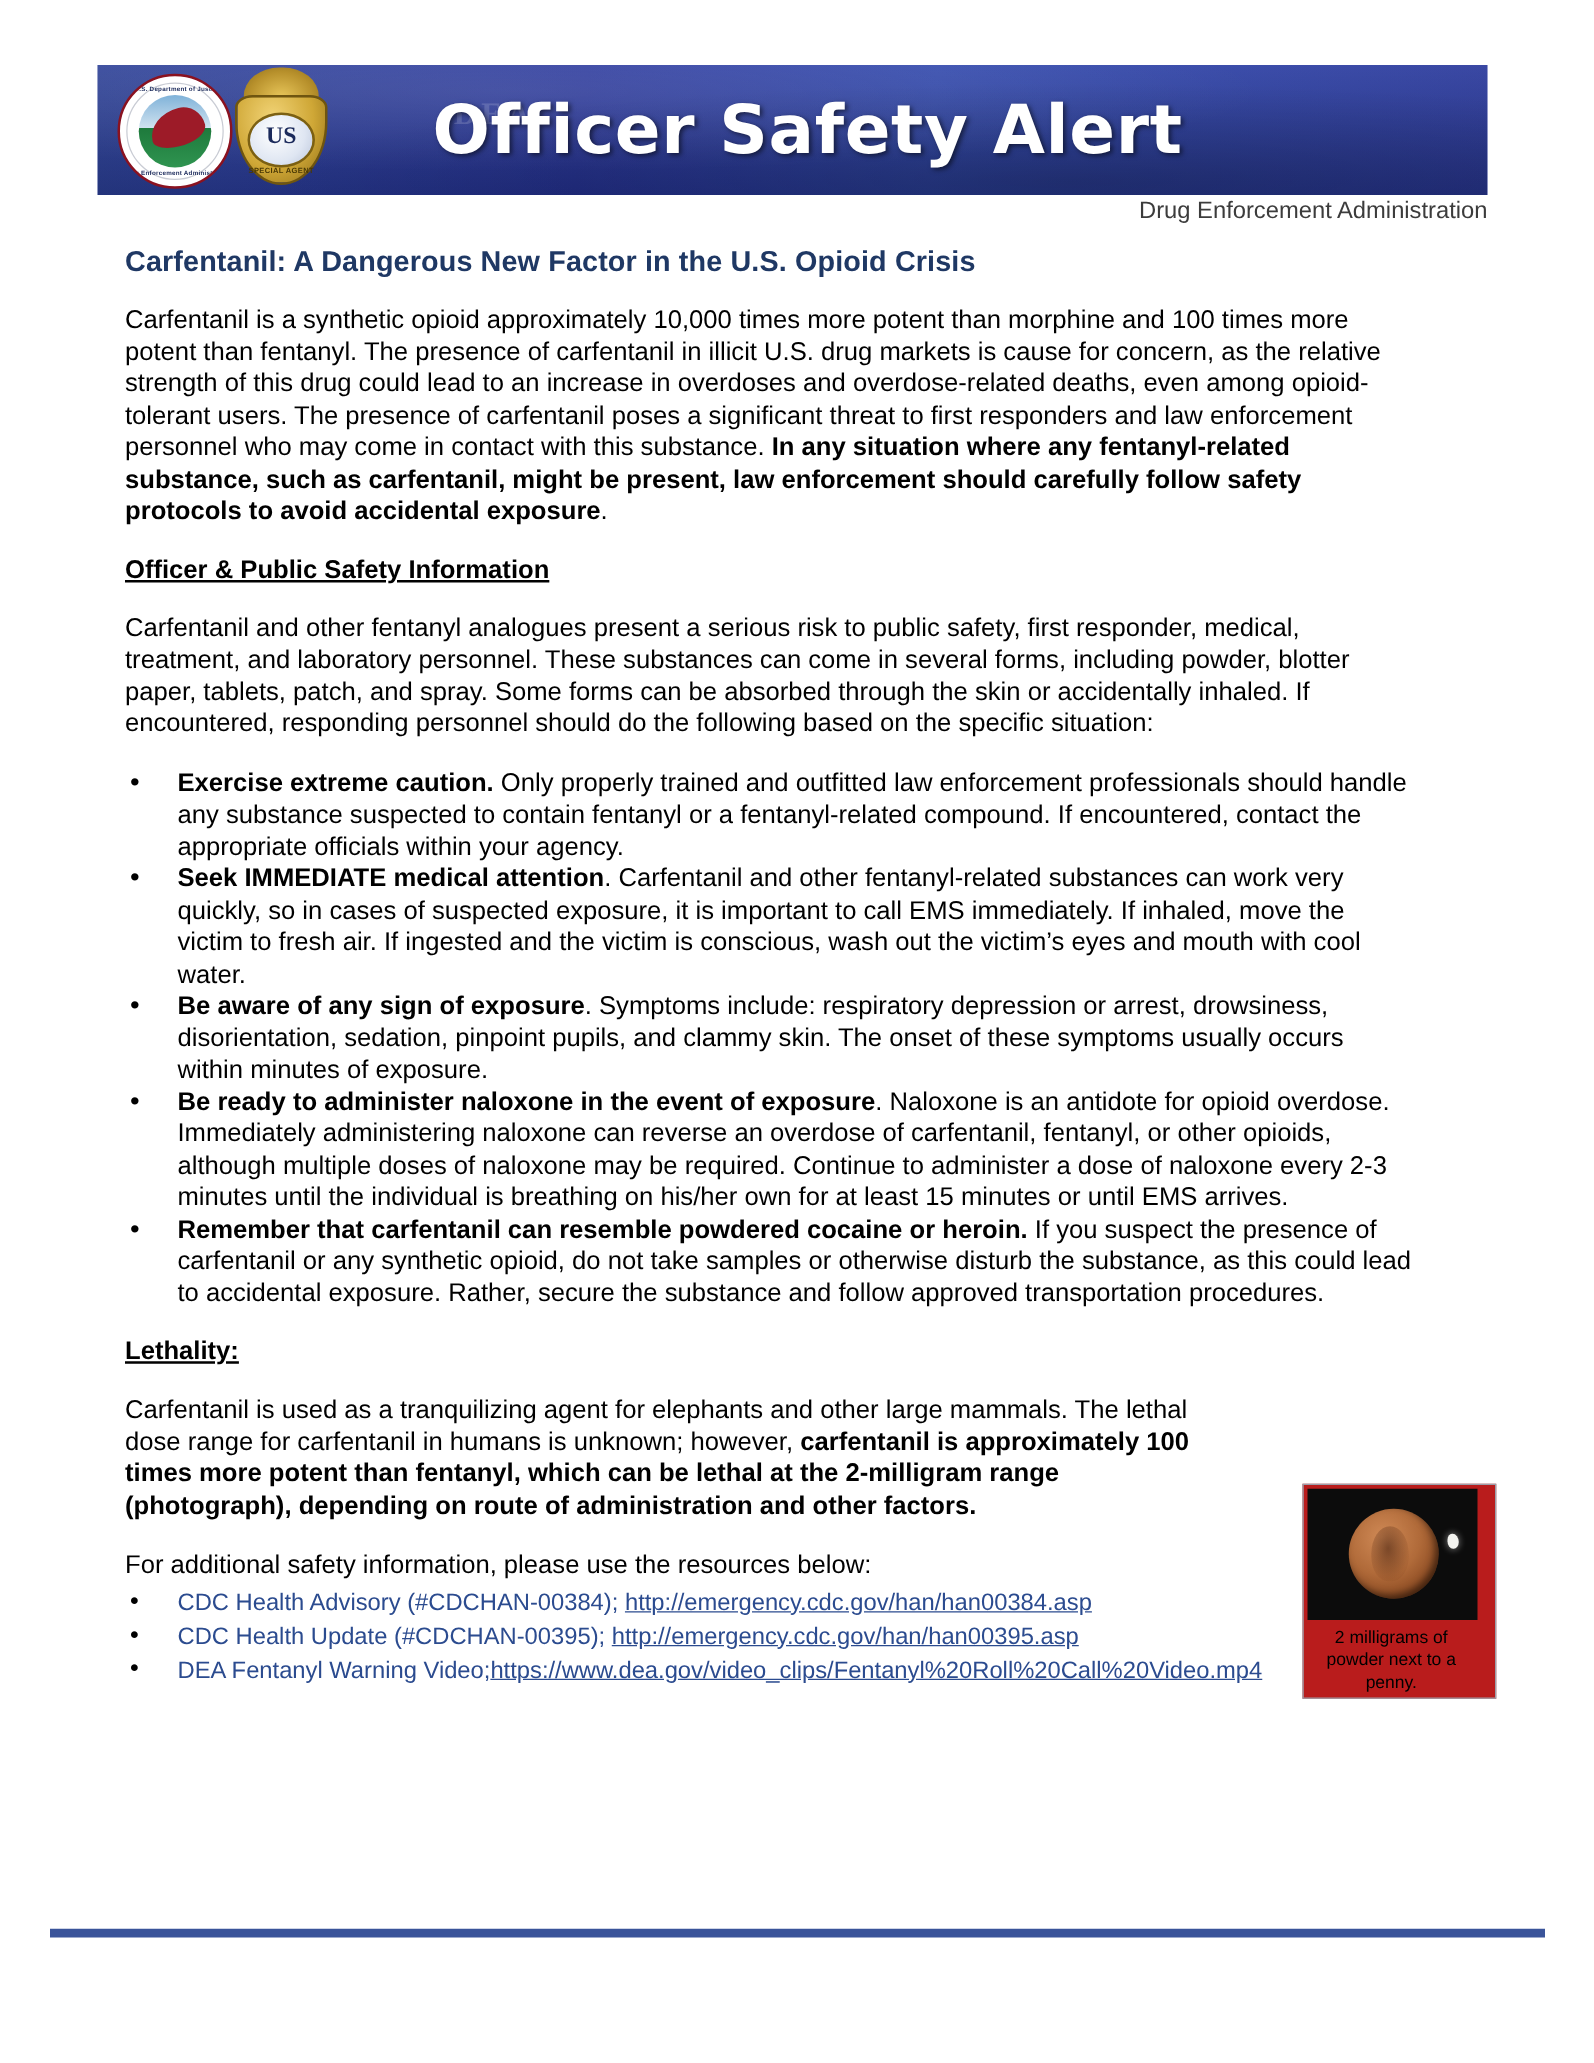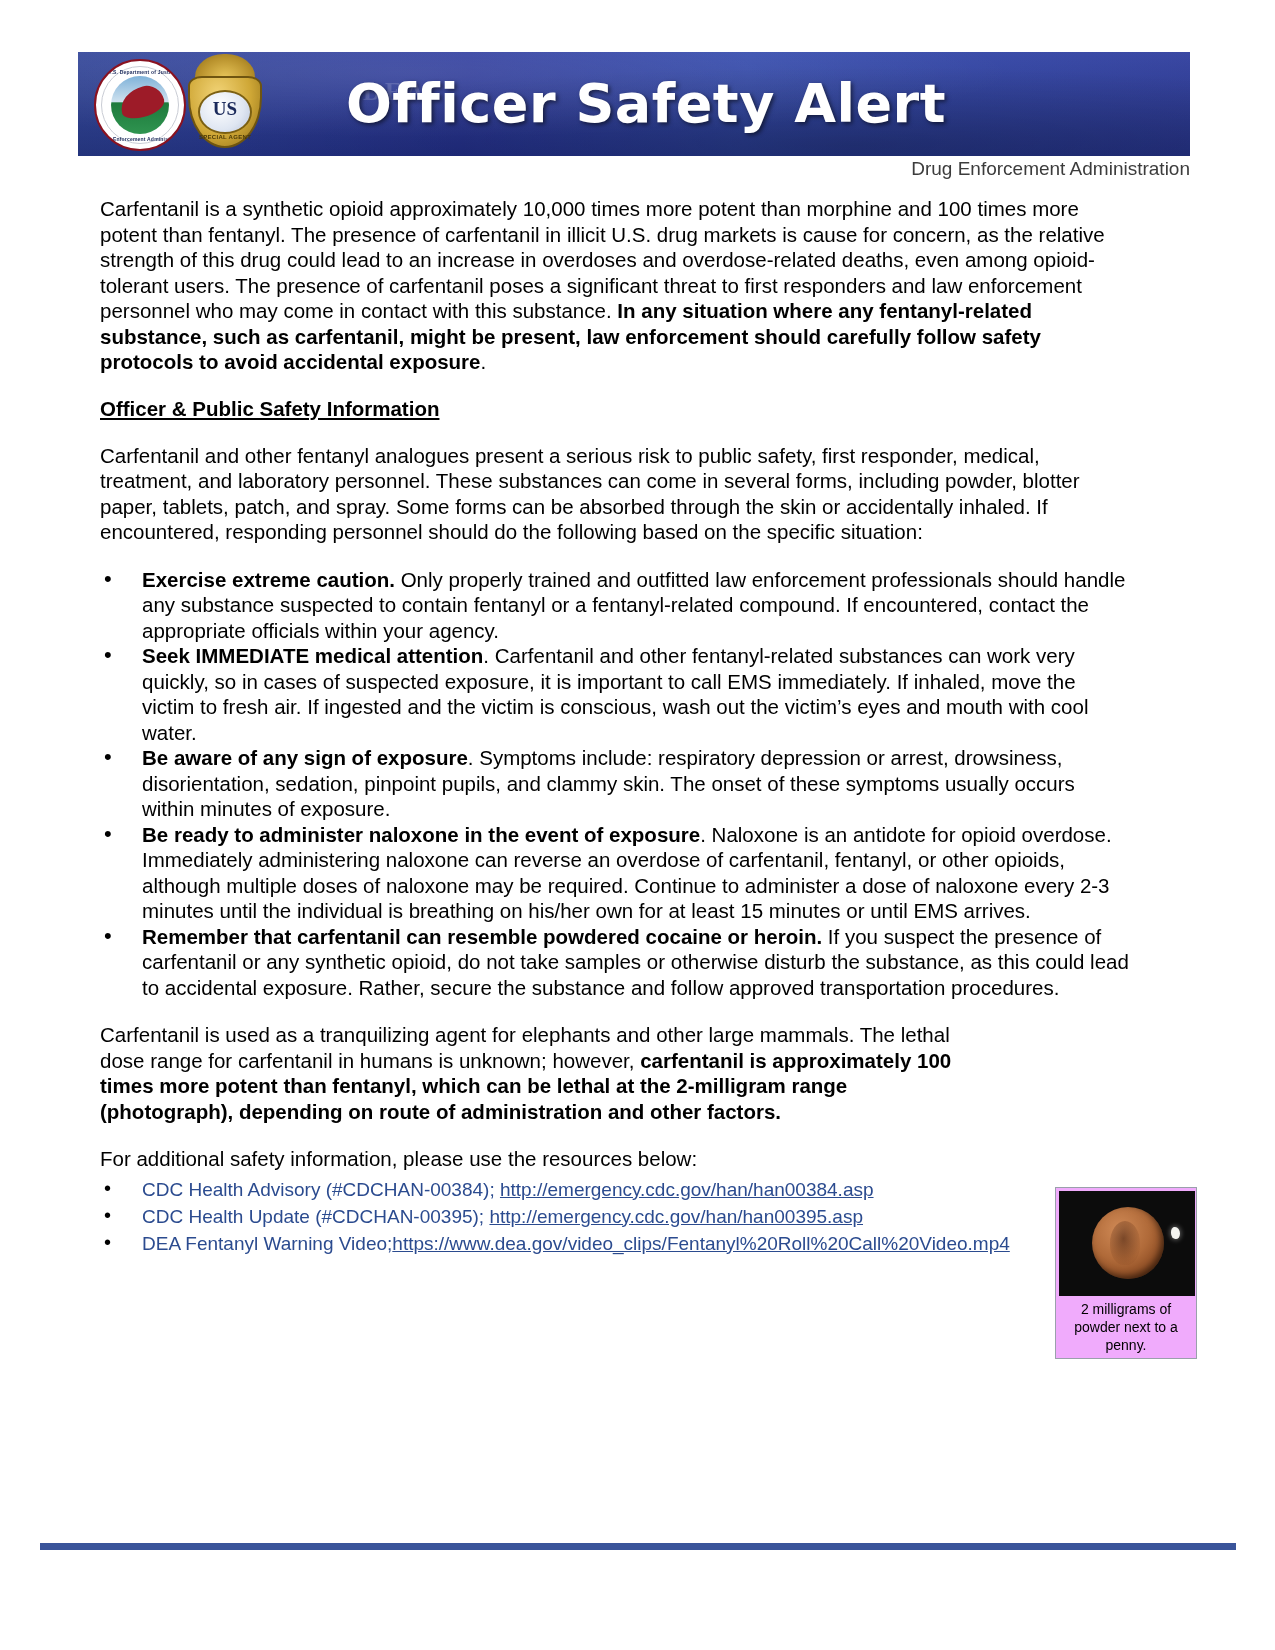--- a/index.html
+++ b/index.html
@@ -272,24 +272,24 @@
   a.lnk {
     color: #2b4b8f;
     text-decoration: underline;
   }
 
   
   .photo-box {
     position: absolute;
     right: 78px;
     top: 1187px;
-    width: 142px;
+    width: 155px;
     height: 172px;
     border: 1px solid #9aa0ab;
-    background: #f0abfc;
+    background: #b91c1c;
     box-sizing: border-box;
   }
   .photo-img {
     position: absolute;
     left: 3px;
     top: 3px;
     width: 136px;
     height: 105px;
     background: #0c0c0c;
     overflow: hidden;
@@ -370,35 +370,37 @@
       <div class="sa">SPECIAL AGENT</div>
     </div>
 
     <div class="banner-title">Officer Safety Alert</div>
   </div>
 
   <div class="agency-line">Drug Enforcement Administration</div>
 
   <div class="content">
 
+    <h1 class="doc-title">Carfentanil:  A Dangerous New Factor in the U.S. Opioid Crisis</h1>
 
     <p class="para"><span>Carfentanil is a synthetic opioid approximately 10,000 times more potent than morphine and 100 times more potent than fentanyl.  The presence of carfentanil in illicit U.S. drug markets is cause for concern, as the relative strength of this drug could lead to an increase in overdoses and overdose-related deaths, even among opioid-tolerant users.  The presence of carfentanil poses a significant threat to first responders and law enforcement personnel who may come in contact with this substance.  </span><span class="b">In any situation where any fentanyl-related substance, such as carfentanil, might be present, law enforcement should carefully follow safety protocols to avoid accidental exposure</span><span>.</span></p>
 
     <h2 class="section">Officer &amp; Public Safety Information</h2>
 
     <p class="para">Carfentanil and other fentanyl analogues present a serious risk to public safety, first responder, medical, treatment, and laboratory personnel.  These substances can come in several forms, including powder, blotter paper, tablets, patch, and spray.  Some forms can be absorbed through the skin or accidentally inhaled.  If encountered, responding personnel should do the following based on the specific situation:</p>
 
     <ul class="bullets">
       <li><span class="b">Exercise extreme caution.</span><span>  Only properly trained and outfitted law enforcement professionals should handle any substance suspected to contain fentanyl or a fentanyl-related compound.  If encountered, contact the appropriate officials within your agency.</span></li>
       <li><span class="b">Seek IMMEDIATE medical attention</span><span>.  Carfentanil and other fentanyl-related substances can work very quickly, so in cases of suspected exposure, it is important to call EMS immediately.  If inhaled, move the victim to fresh air.  If ingested and the victim is conscious, wash out the victim’s eyes and mouth with cool water.</span></li>
       <li><span class="b">Be aware of any sign of exposure</span><span>.  Symptoms include: respiratory depression or arrest, drowsiness, disorientation, sedation, pinpoint pupils, and clammy skin.  The onset of these symptoms usually occurs within minutes of exposure.</span></li>
       <li><span class="b">Be ready to administer naloxone in the event of exposure</span><span>.  Naloxone is an antidote for opioid overdose.  Immediately administering naloxone can reverse an overdose of carfentanil, fentanyl, or other opioids, although multiple doses of naloxone may be required.  Continue to administer a dose of naloxone every 2-3 minutes until the individual is breathing on his/her own for at least 15 minutes or until EMS arrives.</span></li>
       <li><span class="b">Remember that carfentanil can resemble powdered cocaine or heroin.</span><span>  If you suspect the presence of carfentanil or any synthetic opioid, do not take samples or otherwise disturb the substance, as this could lead to accidental exposure.  Rather, secure the substance and follow approved transportation procedures.</span></li>
     </ul>
 
+    <h2 class="section">Lethality:</h2>
 
     <div class="lethality-block">
       <p class="lethality-para"><span>Carfentanil is used as a tranquilizing agent for elephants and other large mammals.  The lethal dose range for carfentanil in humans is unknown; however, </span><span class="b">carfentanil is approximately 100 times more potent than fentanyl, which can be lethal at the 2-milligram range (photograph), depending on route of administration and other factors.</span><span></span></p>
     </div>
 
     <p class="resources-intro">For additional safety information, please use the resources below:</p>
 
     <ul class="links">
       <li><span class="lnk-label">CDC Health Advisory (#CDCHAN-00384); </span><a class="lnk" href="#">http://emergency.cdc.gov/han/han00384.asp</a></li>
       <li><span class="lnk-label">CDC Health Update (#CDCHAN-00395); </span><a class="lnk" href="#">http://emergency.cdc.gov/han/han00395.asp</a></li>

